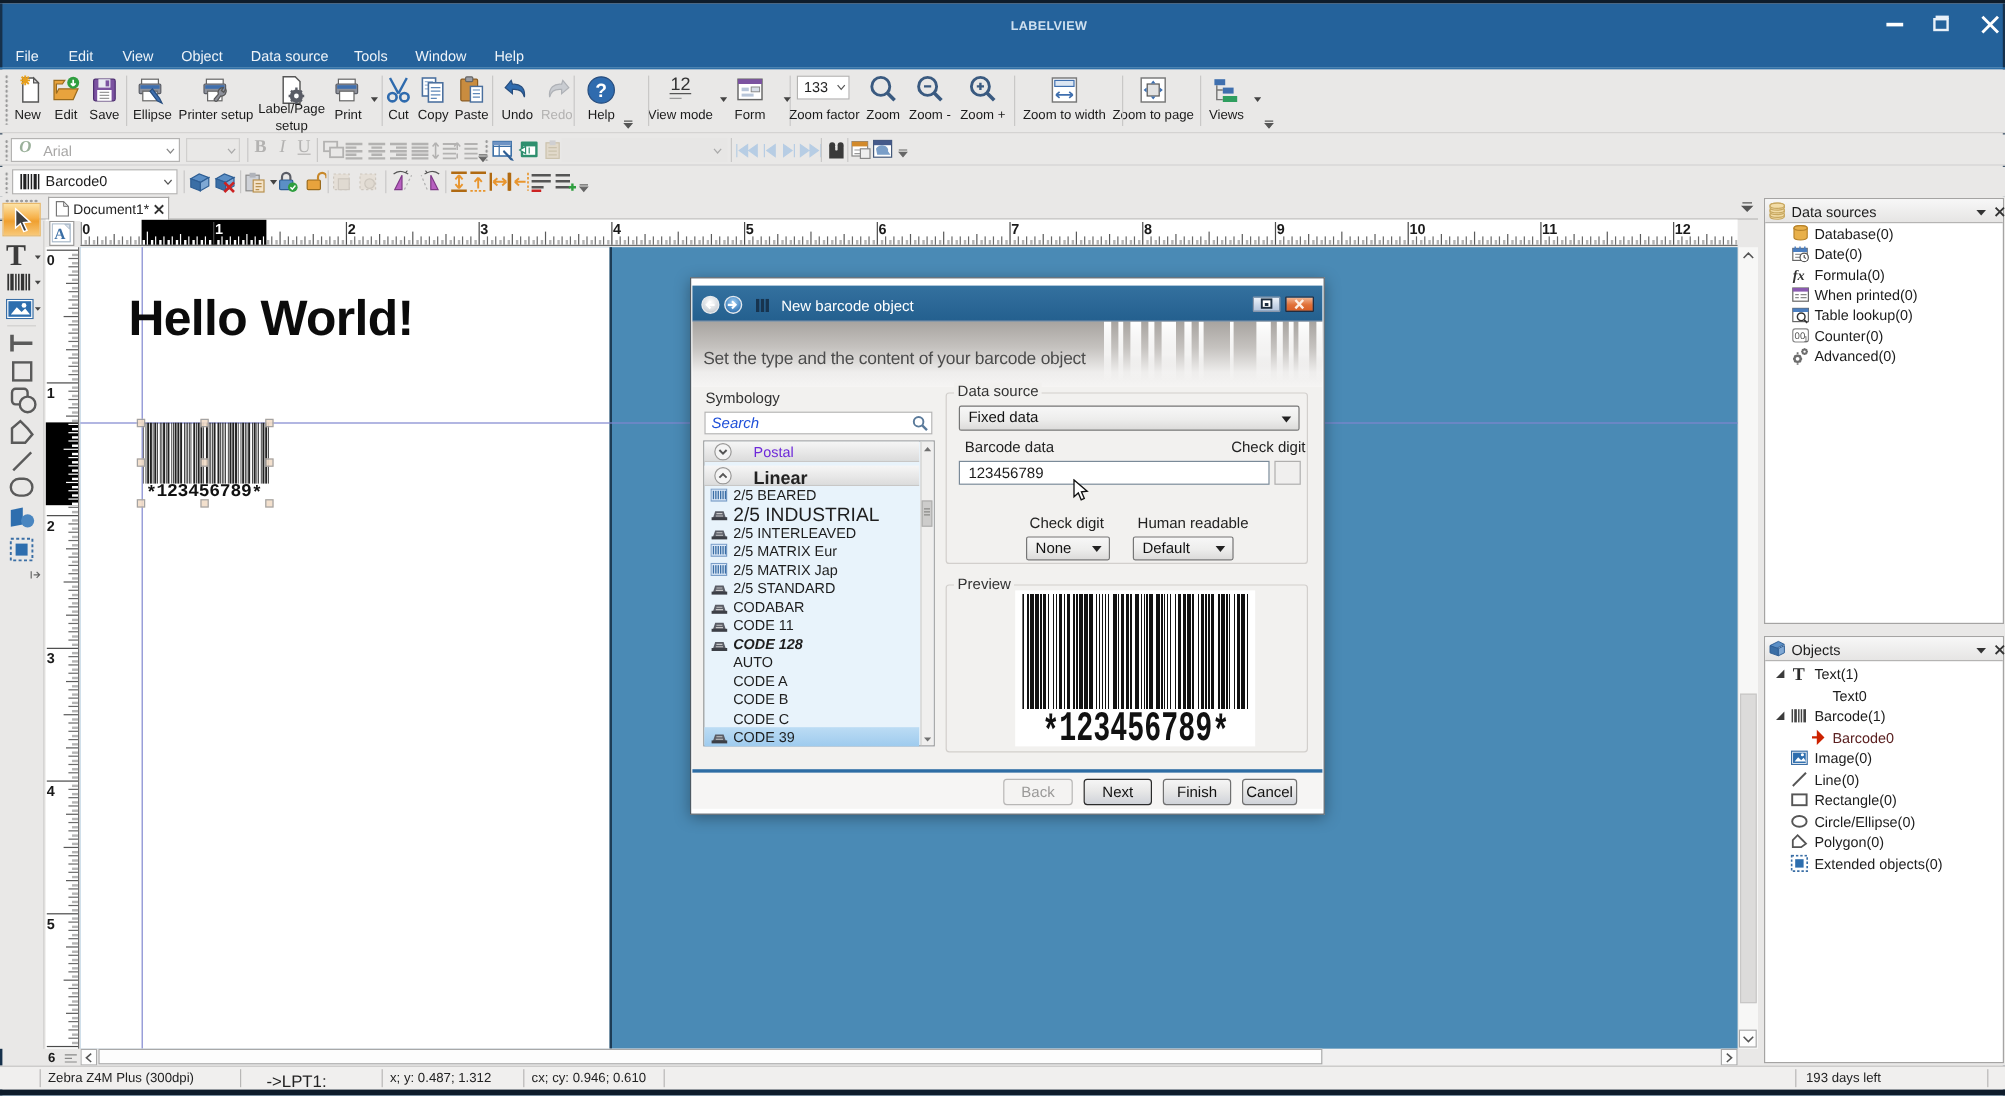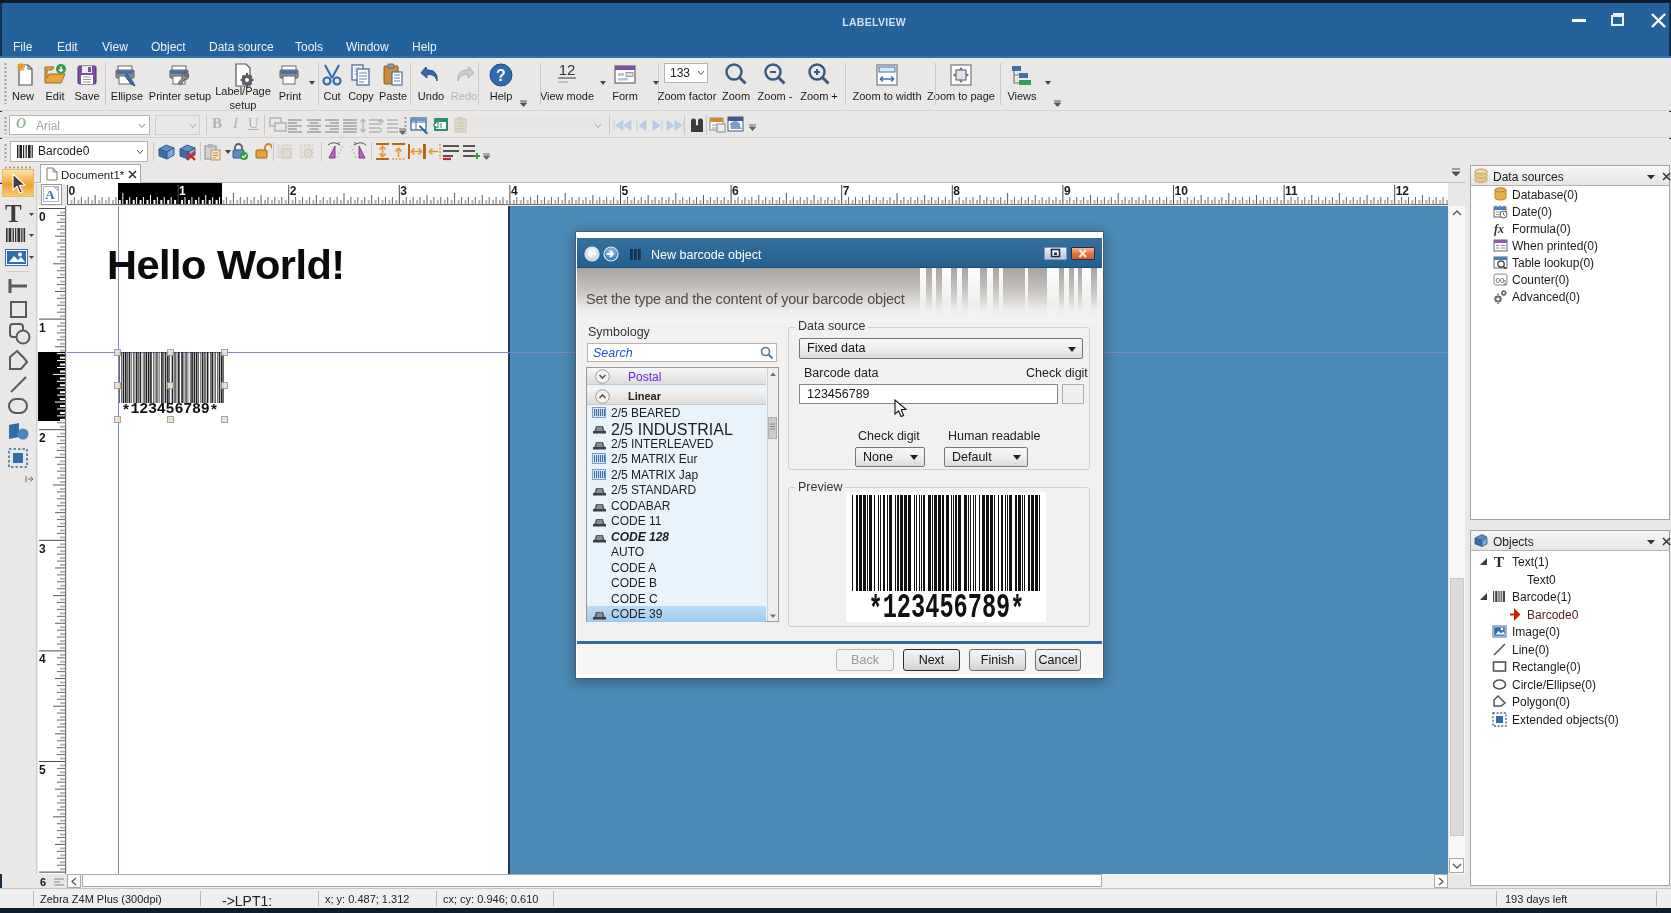--- a/index.html
+++ b/index.html
@@ -1462,21 +1462,21 @@
 <svg class="abs" style="left:595px;top:369px" width="15" height="15">
     <circle cx="7.5" cy="7.5" r="6.8" fill="#f4f4f4" stroke="#9a9998" stroke-width="1"></circle>
     <path d="M4.5 6 L7.5 9 L10.5 6" stroke="#555" stroke-width="1.6" fill="none"></path>
   </svg>
 <div class="abs" style="left:628px;top:370px;font-size:12px;font-weight:normal;color:#6d28d9">Postal</div>
 <div class="abs" style="left:587px;top:388px;width:179px;height:17px;background:linear-gradient(#f6f6f6,#dcdcdc);border-bottom:1px solid #c8c7c6"></div>
 <svg class="abs" style="left:595px;top:389px" width="15" height="15">
     <circle cx="7.5" cy="7.5" r="6.8" fill="#f4f4f4" stroke="#9a9998" stroke-width="1"></circle>
     <path d="M4.5 9 L7.5 6 L10.5 9" stroke="#555" stroke-width="1.6" fill="none"></path>
   </svg>
-<div class="abs" style="left:628px;top:390px;font-size:11px;font-weight:bold;color:#222">Linear</div>
+<div class="abs" style="left:628px;top:390px;font-size:15px;font-weight:bold;color:#222">Linear</div>
 <svg class="abs" style="left:592px;top:407px" width="15" height="12">
     <rect x="0.5" y="0.5" width="13" height="10" fill="#dce9f8" stroke="#7a9ec8"></rect>
     <rect x="2.0" y="2" width="1.1" height="7" fill="#3a6ea5"></rect>
     <rect x="4.0" y="2" width="1.1" height="7" fill="#3a6ea5"></rect>
     <rect x="6.0" y="2" width="1.1" height="7" fill="#3a6ea5"></rect>
     <rect x="8.0" y="2" width="1.1" height="7" fill="#3a6ea5"></rect>
     <rect x="10.0" y="2" width="1.1" height="7" fill="#3a6ea5"></rect>
     <rect x="12.0" y="2" width="1.1" height="7" fill="#3a6ea5"></rect>
   </svg>
 <div class="abs" style="left:611px;top:406px;font-size:12px;color:#1e1e1e;white-space:nowrap">2/5 BEARED</div>

